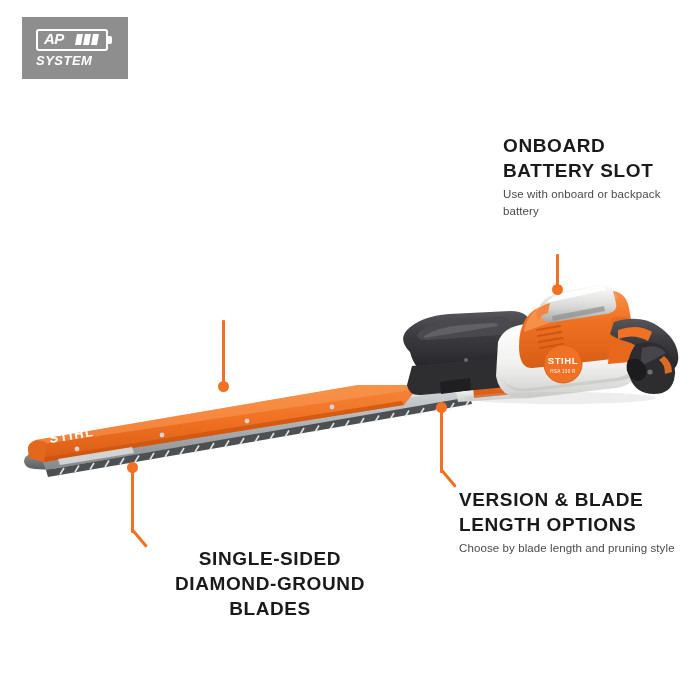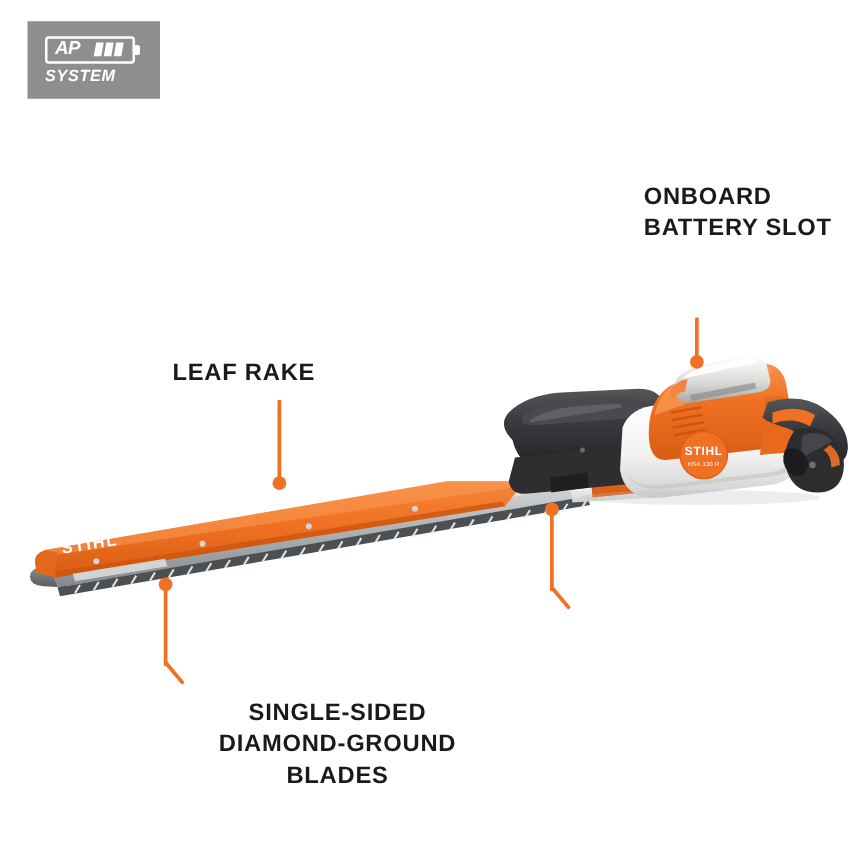--- a/index.html
+++ b/index.html
@@ -38,21 +38,21 @@
     position:absolute;left:14px;top:36px;
     font-style:italic;font-weight:bold;font-size:13px;color:#ffffff;
     letter-spacing:0.5px;
   }
 
   
   .callout{position:absolute;}
   .callout .headline{
     font-weight:bold;color:#1a1a1a;
     font-size:19px;line-height:25px;letter-spacing:0.6px;
-    margin:12px;
+    margin:0;
   }
   .callout .sub{
     color:#4a4a4a;font-size:11.5px;line-height:17px;margin:3px 0 0 0;
     letter-spacing:0.1px;
   }
   .c-onboard{left:503px;top:133px;width:180px;}
   .c-leaf{left:126px;top:274px;width:230px;}
   .c-version{left:459px;top:487px;width:222px;}
   .c-blades{left:150px;top:546px;width:240px;text-align:center;}
 
@@ -252,31 +252,33 @@
       <circle cx="563" cy="364" r="19" fill="none" stroke="#d9601a" stroke-width="1"></circle>
       <text x="563" y="364" text-anchor="middle" font-family="Liberation Sans, sans-serif" font-size="9.5" font-weight="bold" fill="#ffffff" letter-spacing="0.6">STIHL</text>
       <text x="563" y="373" text-anchor="middle" font-family="Liberation Sans, sans-serif" font-size="4.6" fill="#ffffff" letter-spacing="0.3">HSA 130 R</text>
     </g>
 
     <ellipse cx="560" cy="398" rx="96" ry="6" fill="#bdbdbd" opacity="0.28"></ellipse>
   </svg>
 
   <div class="callout c-onboard">
     <p class="headline">ONBOARD BATTERY SLOT</p>
+    <p class="sub">Use with onboard or backpack battery</p>
   </div>
   <div class="ptr ptr-v" style="left:556px;top:254px;height:36px;"></div>
   <div class="dot" style="left:552px;top:284px;"></div>
 
   <div class="callout c-leaf">
-    <p class="headline">LEAF RAKE</p>
   </div>
   <div class="ptr ptr-v" style="left:222px;top:320px;height:66px;"></div>
   <div class="dot" style="left:218px;top:381px;"></div>
 
   <div class="callout c-version">
+    <p class="headline">VERSION &amp; BLADE LENGTH OPTIONS</p>
+    <p class="sub">Choose by blade length and pruning style</p>
   </div>
   <div class="dot" style="left:436px;top:402px;"></div>
   <div class="ptr ptr-v" style="left:440px;top:407px;height:66px;"></div>
   <div class="elbow" style="left:440px;top:470px;height:22px;transform:rotate(-40deg);transform-origin:top center;"></div>
 
   <div class="callout c-blades">
     <p class="headline">SINGLE-SIDED DIAMOND-GROUND BLADES</p>
   </div>
   <div class="dot" style="left:127px;top:462px;"></div>
   <div class="ptr ptr-v" style="left:131px;top:467px;height:66px;"></div>

